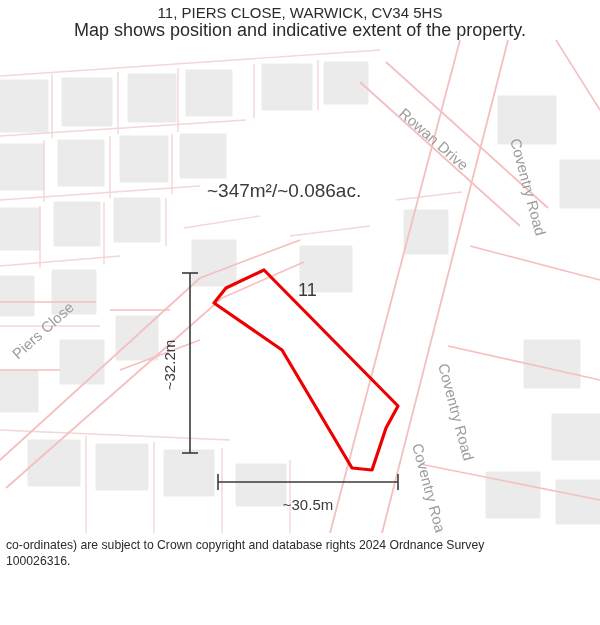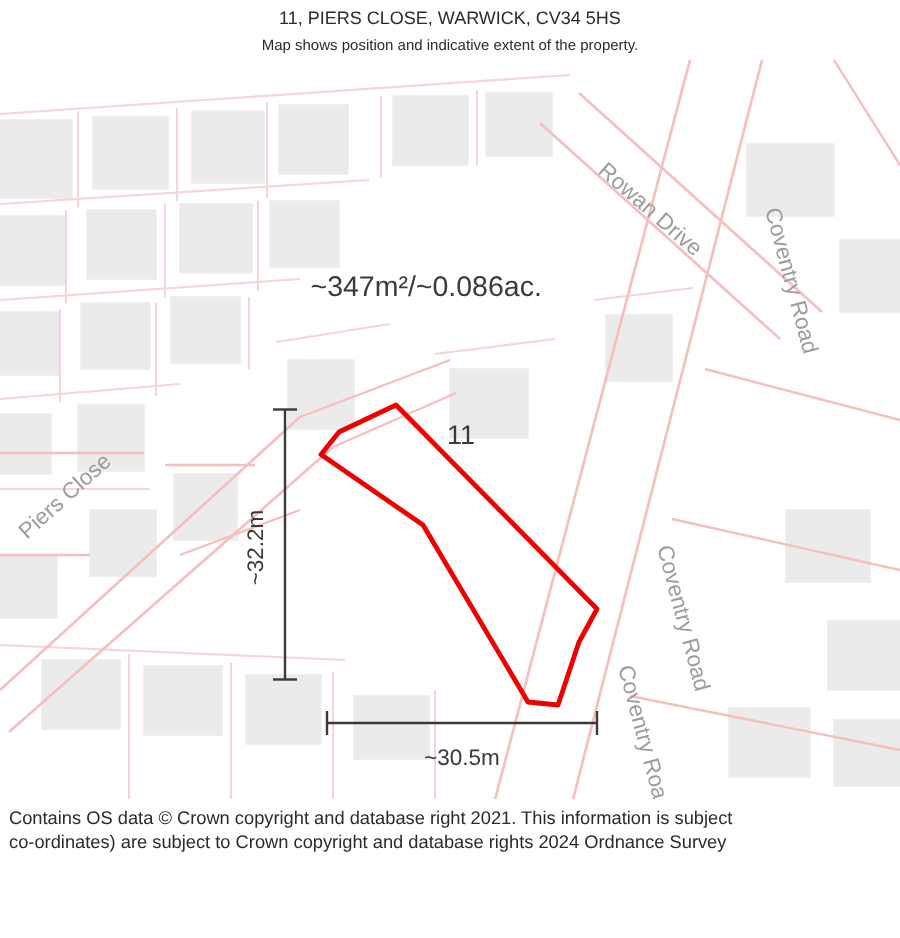--- a/index.html
+++ b/index.html
@@ -22,27 +22,27 @@
   
   .header {
     position: absolute;
     top: 0; left: 0;
     width: 600px;
     height: 40px;
     text-align: center;
   }
   .header .title {
     margin: 5px 0 0 0;
-    font-size: 12px;
+    font-size: 15px;
     line-height: 15px;
     color: #2b2b2b;
   }
   .header .subtitle {
     margin: 3px 0 0 0;
-    font-size: 10px;
+    font-size: 18px;
     line-height: 15px;
     color: #2b2b2b;
   }
   
   .map-wrap {
     position: absolute;
     top: 40px; left: 0;
     width: 600px;
     height: 493px;
     background: #ffffff;
@@ -216,17 +216,17 @@
       <text class="map-label" x="398" y="75" transform="rotate(41 398 75)">Rowan Drive</text>
       <text class="map-label" x="510" y="100" transform="rotate(75 510 100)">Coventry Road</text>
       <text class="map-label" x="438" y="325" transform="rotate(75 438 325)">Coventry Road</text>
       <text class="map-label" x="412" y="405" transform="rotate(75 412 405)">Coventry Road</text>
       <text class="map-label" x="18" y="320" transform="rotate(-42 18 320)">Piers Close</text>
 
     </svg>
   </div>
 
   <div class="footer">
-    <p>Contains OS data © Crown copyright and database right 2021. This information is subject</p>
     <p>co-ordinates) are subject to Crown copyright and database rights 2024 Ordnance Survey</p>
+    <p>100026316.</p>
   </div>
 
 </div>
 
 </body></html>

